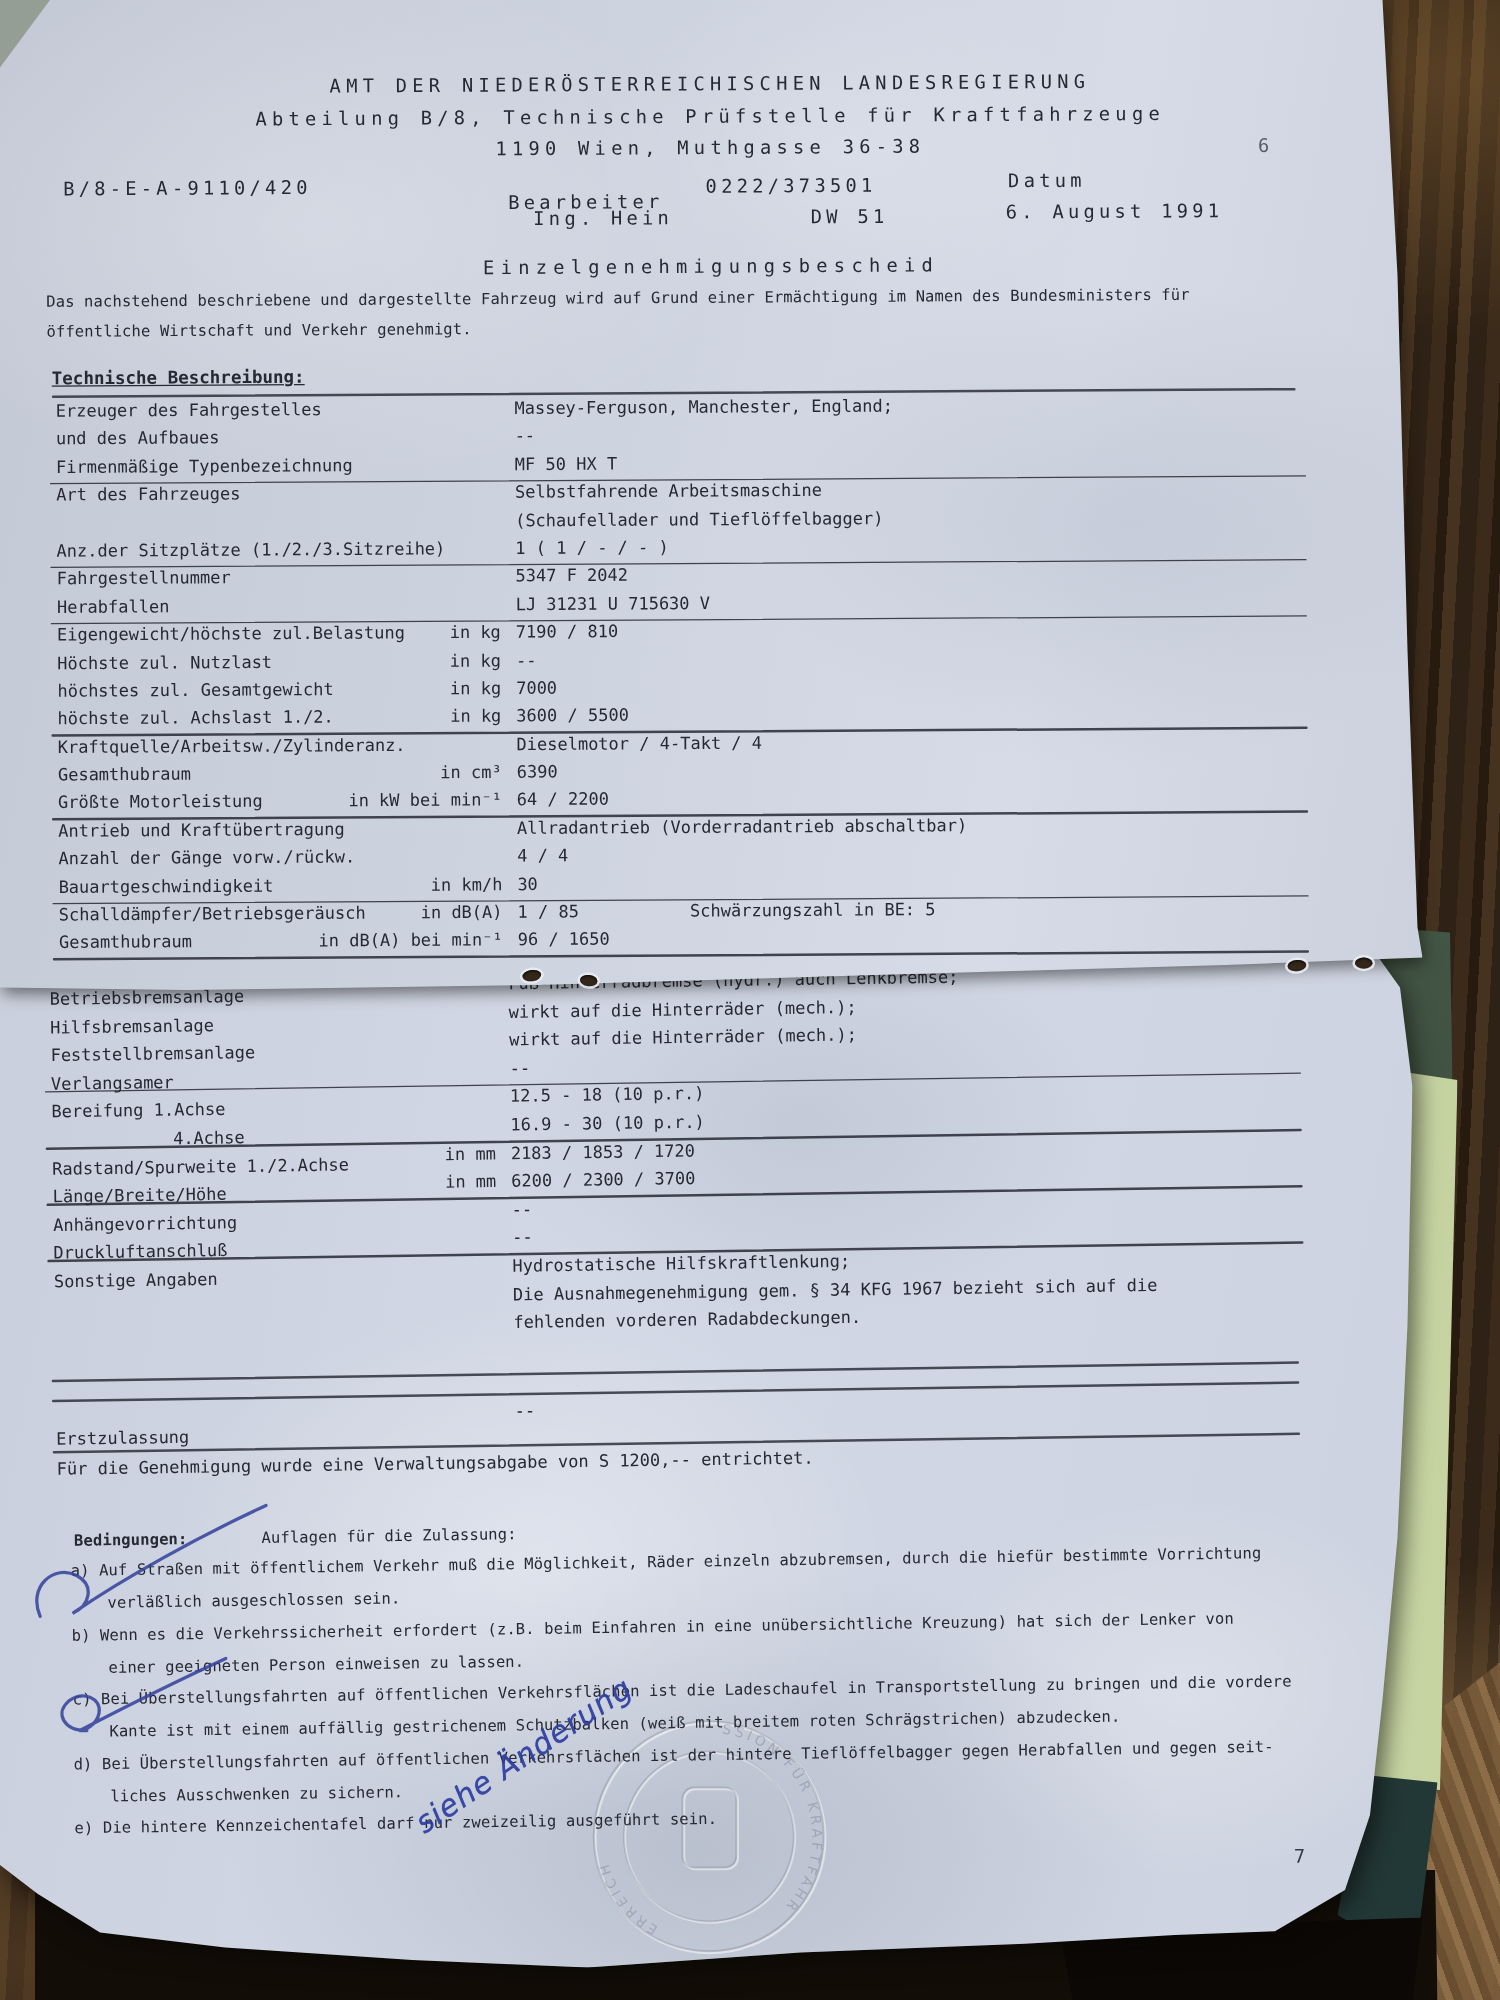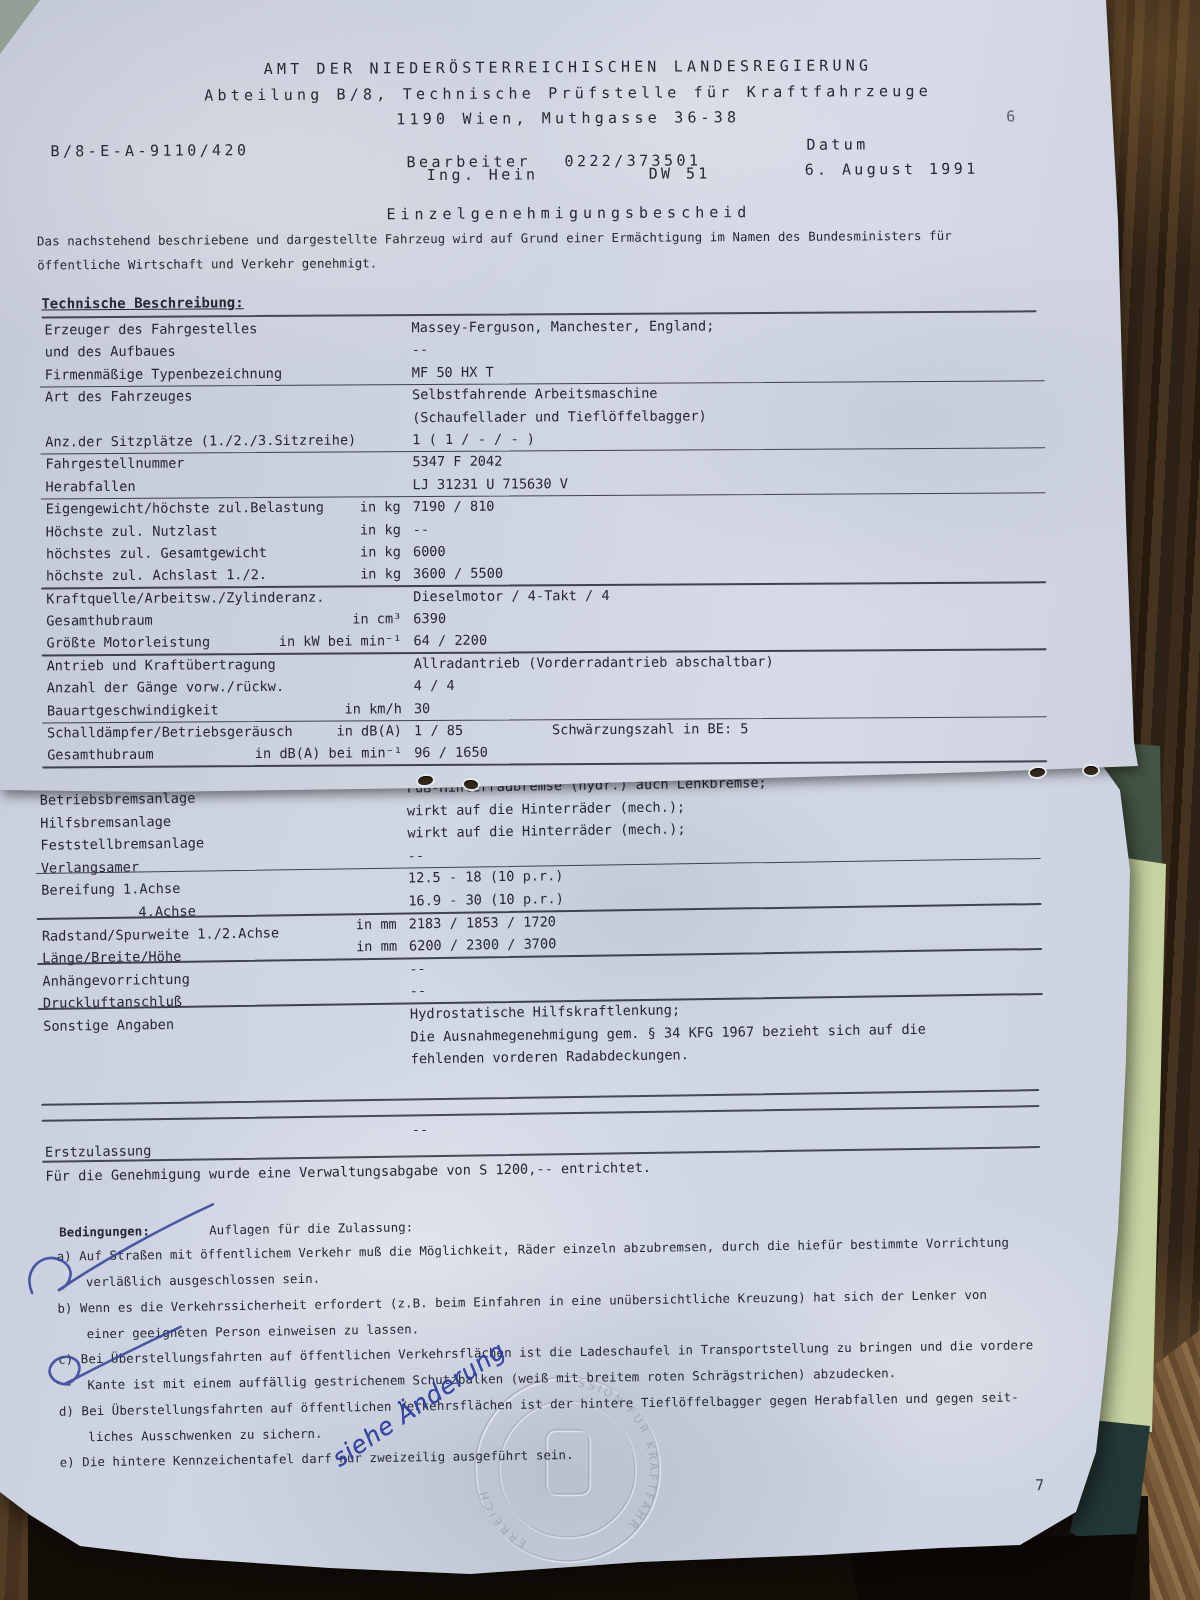--- a/index.html
+++ b/index.html
@@ -220,21 +220,21 @@
 <div class="hole" style="left:1084px;top:766px;width:14px;height:9px"></div>
 
 <div class="p6content">
   <div class="t wide ctr" style="top:58px">AMT DER NIEDERÖSTERREICHISCHEN LANDESREGIERUNG</div>
   <div class="t wide ctr" style="top:84px">Abteilung B/8, Technische Prüfstelle für Kraftfahrzeuge</div>
   <div class="t wide ctr" style="top:109px">1190 Wien, Muthgasse 36-38</div>
   <div class="t pgnum" style="left:1008px;top:110px;color:rgba(55,60,75,.8)">6</div>
 
   <div class="t wide" style="left:52px;top:139px;letter-spacing:3.4px">B/8-E-A-9110/420</div>
   <div class="t wide" style="left:408px;top:152px;letter-spacing:3.4px">Bearbeiter</div>
-  <div class="t wide" style="left:566px;top:152px;letter-spacing:3.4px">0222/373501</div>
+  <div class="t wide" style="left:566px;top:140px;letter-spacing:3.4px">0222/373501</div>
   <div class="t wide" style="left:808px;top:137px;letter-spacing:3.4px">Datum</div>
   <div class="t wide" style="left:428px;top:165px;letter-spacing:3.4px">Ing. Hein</div>
   <div class="t wide" style="left:650px;top:165px;letter-spacing:3.4px">DW 51</div>
   <div class="t wide" style="left:806px;top:162px;letter-spacing:3.4px">6. August 1991</div>
 
   <div class="t wide ctr" style="top:204px;letter-spacing:5px">Einzelgenehmigungsbescheid</div>
   <div class="t mono12" style="left:38px;top:230px">Das nachstehend beschriebene und dargestellte Fahrzeug wird auf Grund einer Ermächtigung im Namen des Bundesministers für</div>
   <div class="t mono12" style="left:38px;top:254px">öffentliche Wirtschaft und Verkehr genehmigt.</div>
 
   <div class="t fs14b underline" style="left:42px;top:292px">Technische Beschreibung:</div>
@@ -281,21 +281,21 @@
         <span class="val">7190 / 810</span>
       </div>
       <div class="row">
         <span class="lbl">Höchste zul. Nutzlast</span>
         <span class="unit">in kg</span>
         <span class="val">--</span>
       </div>
       <div class="row">
         <span class="lbl">höchstes zul. Gesamtgewicht</span>
         <span class="unit">in kg</span>
-        <span class="val">6000</span>
+        <span class="val">7000</span>
       </div>
       <div class="row">
         <span class="lbl">höchste zul. Achslast 1./2.</span>
         <span class="unit">in kg</span>
         <span class="val">3600 / 5500</span>
         <div class="rule"></div>
       </div>
       <div class="row">
         <span class="lbl">Kraftquelle/Arbeitsw./Zylinderanz.</span>
         <span class="val">Dieselmotor / 4-Takt / 4</span>

